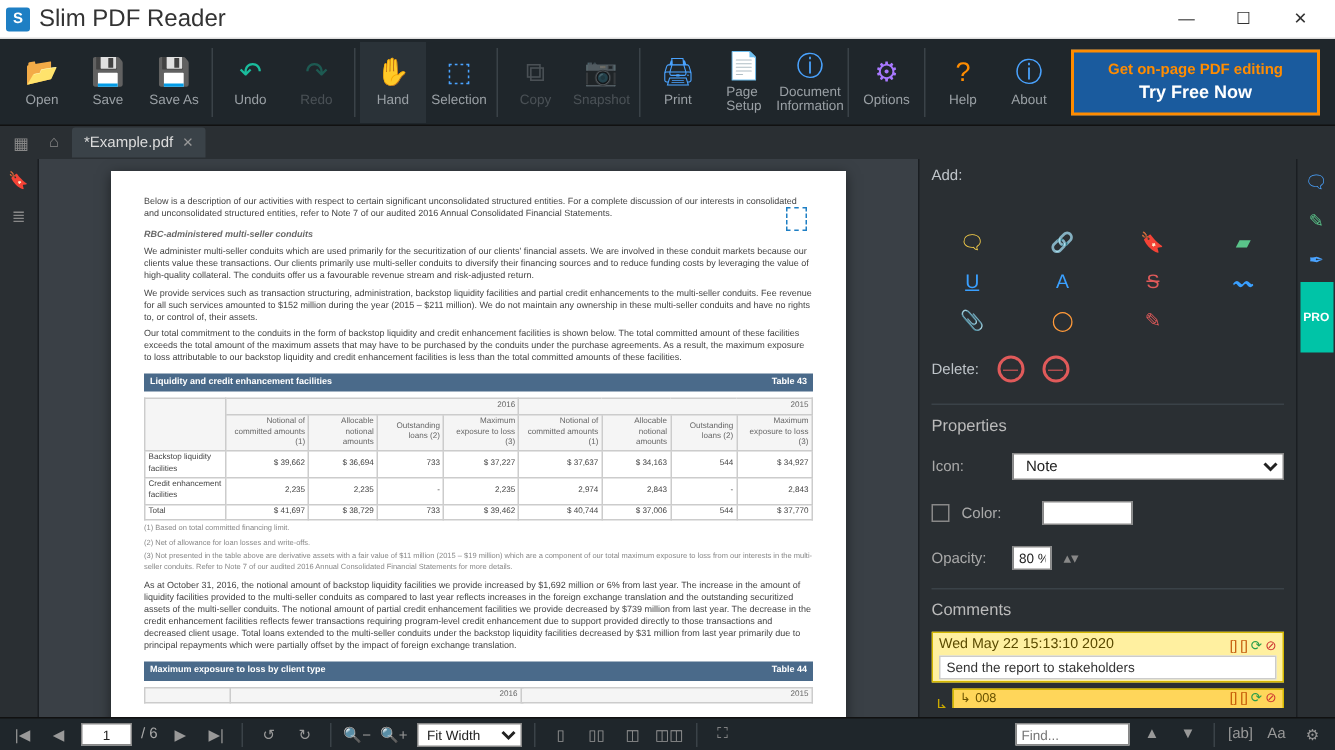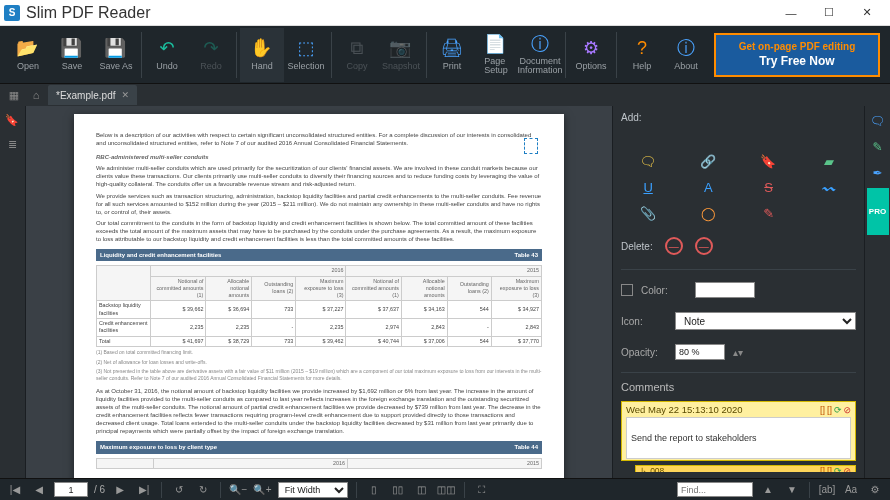--- a/index.html
+++ b/index.html
@@ -51,30 +51,30 @@
 .a.y{color:#ffd54a}.a.b{color:#3aa0ff}.a.r{color:#e05a5a}.a.g{color:#5ac48a}.a.o{color:#ff9a3a}.a.gr{color:#888}
 .addrow{display:flex;align-items:center;gap:8px;font-size:10px;margin-bottom:20px}
 .delrow{display:flex;align-items:center;gap:12px;font-size:10px;margin:2px 0 6px}
 .delrow .ci{width:18px;height:18px;border:2px solid #e05a5a;border-radius:50%;display:flex;align-items:center;justify-content:center;color:#e05a5a;font-size:10px}
 .hr{height:1px;background:#3a4248;margin:2px 0}
 .prow{display:flex;align-items:center;gap:8px;margin:4px 0;font-size:10px}
 .prow label{width:46px;color:#aaa}
 .sel2{flex:1;height:18px;background:#fff;border:1px solid #888;font-size:10px;padding:0 4px;color:#222}
 .cbox{width:12px;height:12px;border:1px solid #888;background:#2a2f33}
 .swatch{width:60px;height:16px;background:#fff;border:1px solid #888}
-.opin{width:50px;height:16px;background:#fff;border:1px solid #888;font-size:9px;padding:0 3px;color:#222}
+.opin{width:26px;height:16px;background:#fff;border:1px solid #888;font-size:9px;padding:0 3px;color:#222}
 .comments{flex:1;display:flex;flex-direction:column;gap:4px;overflow:hidden}
 .note{background:#fff0a0;border:1px solid #d4b800;font-size:9.5px;color:#333}
 .note .nh{display:flex;align-items:center;padding:2px 4px;gap:4px;color:#5a4a00}
 .note .nh .sp{flex:1}
 .note .nh .ctl{display:flex;gap:2px;font-size:9px}
 .note .nh .ctl span{color:#c05000}
 .note .nh .ctl .g{color:#2a9d4a}
 .note .nh .ctl .x{color:#cc3030}
-.note .nb{margin:0 4px 1px;background:#fff;border:1px solid #ccc;padding:15px 4px;font-size:9px;color:#333}
+.note .nb{margin:0 4px 1px;background:#fff;border:1px solid #ccc;padding:2px 4px;font-size:9px;color:#333}
 .note.reply{margin-left:14px;background:#ffd65a;position:relative}
 .note.reply::before{content:"↳";position:absolute;left:-13px;top:4px;color:#ccaa00;font-size:11px}
 .nrep{font-size:8.5px;color:#6a5200;padding:0 4px 2px;display:flex;align-items:center;gap:3px}
 .statusbar{height:22px;background:#1f262b;border-top:1px solid #111;display:flex;align-items:center;padding:0 6px;gap:6px;font-size:10px;color:#aaa}
 .sb{display:flex;align-items:center;justify-content:center;height:18px;min-width:18px;color:#999}
 .pgin{width:34px;height:15px;background:#fff;border:1px solid #888;text-align:center;font-size:9px;color:#222}
 .ssep{width:1px;height:16px;background:#3a4248;margin:0 2px}
 .zsel{width:70px;height:16px;background:#fff;border:1px solid #888;font-size:9px;color:#222;padding:0 2px}
 .find{width:76px;height:15px;background:#fff;border:1px solid #888;font-size:9px;padding:0 3px;color:#222}
 </style>
@@ -288,28 +288,29 @@
         <div class="a o">◯</div>
         <div class="a r">✎</div>
         <div class="a"></div>
       </div>
       <div class="delrow">
           <span>Delete:</span>
         <div class="ci">—</div>
         <div class="ci" style="border-style:double">—</div>
       </div>
       <div class="hr"></div>
+      <div class="sect">Properties</div>
+      <div class="prow">
+          <label>Icon:</label>
+        <select class="sel2"><option>Note</option></select>
+        </div>
       <div class="prow">
           <div class="cbox"></div>
           <label>Color:</label>
           <div class="swatch"></div>
-        </div>
-      <div class="prow">
-          <label>Icon:</label>
-        <select class="sel2"><option>Note</option></select>
         </div>
       <div class="prow">
           <label>Opacity:</label>
           <input class="opin" value="80 %" style="">
           <span style="color:#888">▴▾</span>
         </div>
       <div class="hr"></div>
       <div class="sect">Comments</div>
       <div class="comments">
         <div class="note">

